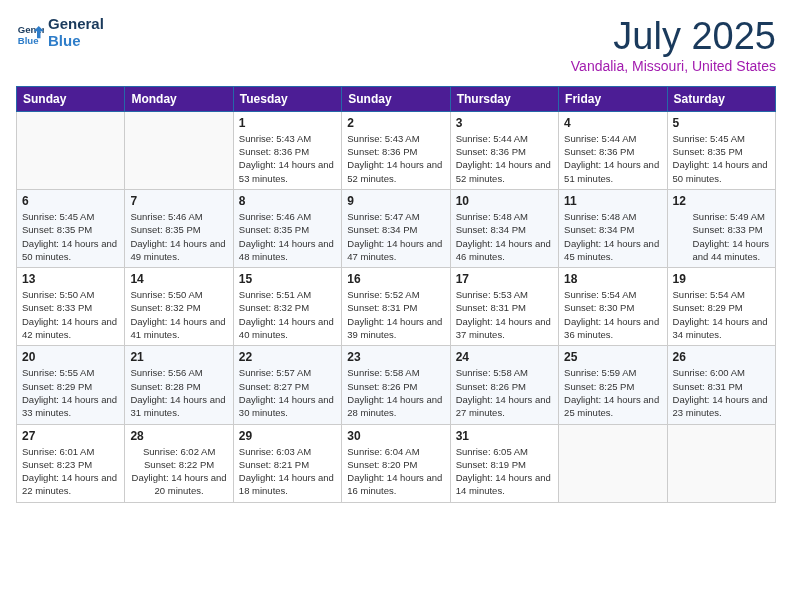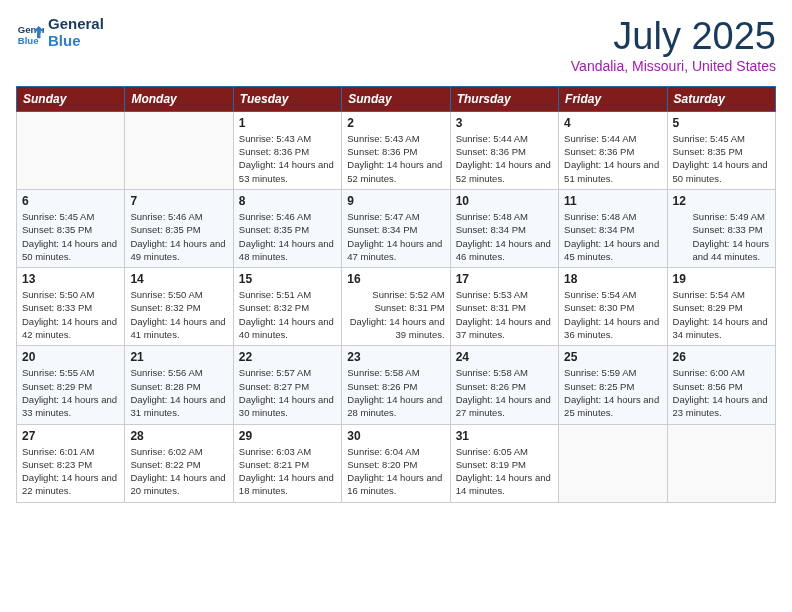--- a/index.html
+++ b/index.html
@@ -37,28 +37,27 @@
     .location {
       font-size: 14px;
       color: #a21caf;
     }
     .calendar {
       width: 100%;
       border-collapse: collapse;
       border: 1px solid #ccc;
     }
     .calendar th {
-      background-color: #7f1d1d;
+      background-color: #4c1d95;
       color: #fff;
       font-size: 12px;
       font-weight: bold;
       padding: 5px 6px;
       text-align: left;
       border: 1px solid #2568a8;
-      font-style: italic;
     }
     .calendar td {
       vertical-align: top;
       border: 1px solid #ccc;
       padding: 4px 5px;
       font-size: 10px;
       color: #333;
       width: 108px;
       min-height: 80px;
       background: #fff;
@@ -209,21 +208,21 @@
 Daylight: 14 hours and 41 minutes.</div>
         </td>
         <td>
           <span class="day-num">15</span>
           <div class="day-info" style="white-space: pre-line;">Sunrise: 5:51 AM
 Sunset: 8:32 PM
 Daylight: 14 hours and 40 minutes.</div>
         </td>
         <td>
           <span class="day-num">16</span>
-          <div class="day-info" style="white-space: pre-line; text-align: right;">Sunrise: 5:52 AM
+          <div class="day-info" style="white-space: pre-line;">Sunrise: 5:52 AM
 Sunset: 8:31 PM
 Daylight: 14 hours and 39 minutes.</div>
         </td>
         <td>
           <span class="day-num">17</span>
           <div class="day-info" style="white-space: pre-line;">Sunrise: 5:53 AM
 Sunset: 8:31 PM
 Daylight: 14 hours and 37 minutes.</div>
         </td>
         <td>
@@ -272,34 +271,34 @@
         </td>
         <td>
           <span class="day-num">25</span>
           <div class="day-info" style="white-space: pre-line;">Sunrise: 5:59 AM
 Sunset: 8:25 PM
 Daylight: 14 hours and 25 minutes.</div>
         </td>
         <td>
           <span class="day-num">26</span>
           <div class="day-info" style="white-space: pre-line;">Sunrise: 6:00 AM
-Sunset: 8:56 PM
+Sunset: 8:31 PM
 Daylight: 14 hours and 23 minutes.</div>
         </td>
       </tr>
       <tr>
         <td>
           <span class="day-num">27</span>
           <div class="day-info" style="white-space: pre-line;">Sunrise: 6:01 AM
 Sunset: 8:23 PM
 Daylight: 14 hours and 22 minutes.</div>
         </td>
         <td>
           <span class="day-num">28</span>
-          <div class="day-info" style="white-space: pre-line;">Sunrise: 6:02 AM
+          <div class="day-info" style="white-space: pre-line; text-align: center;">Sunrise: 6:02 AM
 Sunset: 8:22 PM
 Daylight: 14 hours and 20 minutes.</div>
         </td>
         <td>
           <span class="day-num">29</span>
           <div class="day-info" style="white-space: pre-line;">Sunrise: 6:03 AM
 Sunset: 8:21 PM
 Daylight: 14 hours and 18 minutes.</div>
         </td>
         <td>

